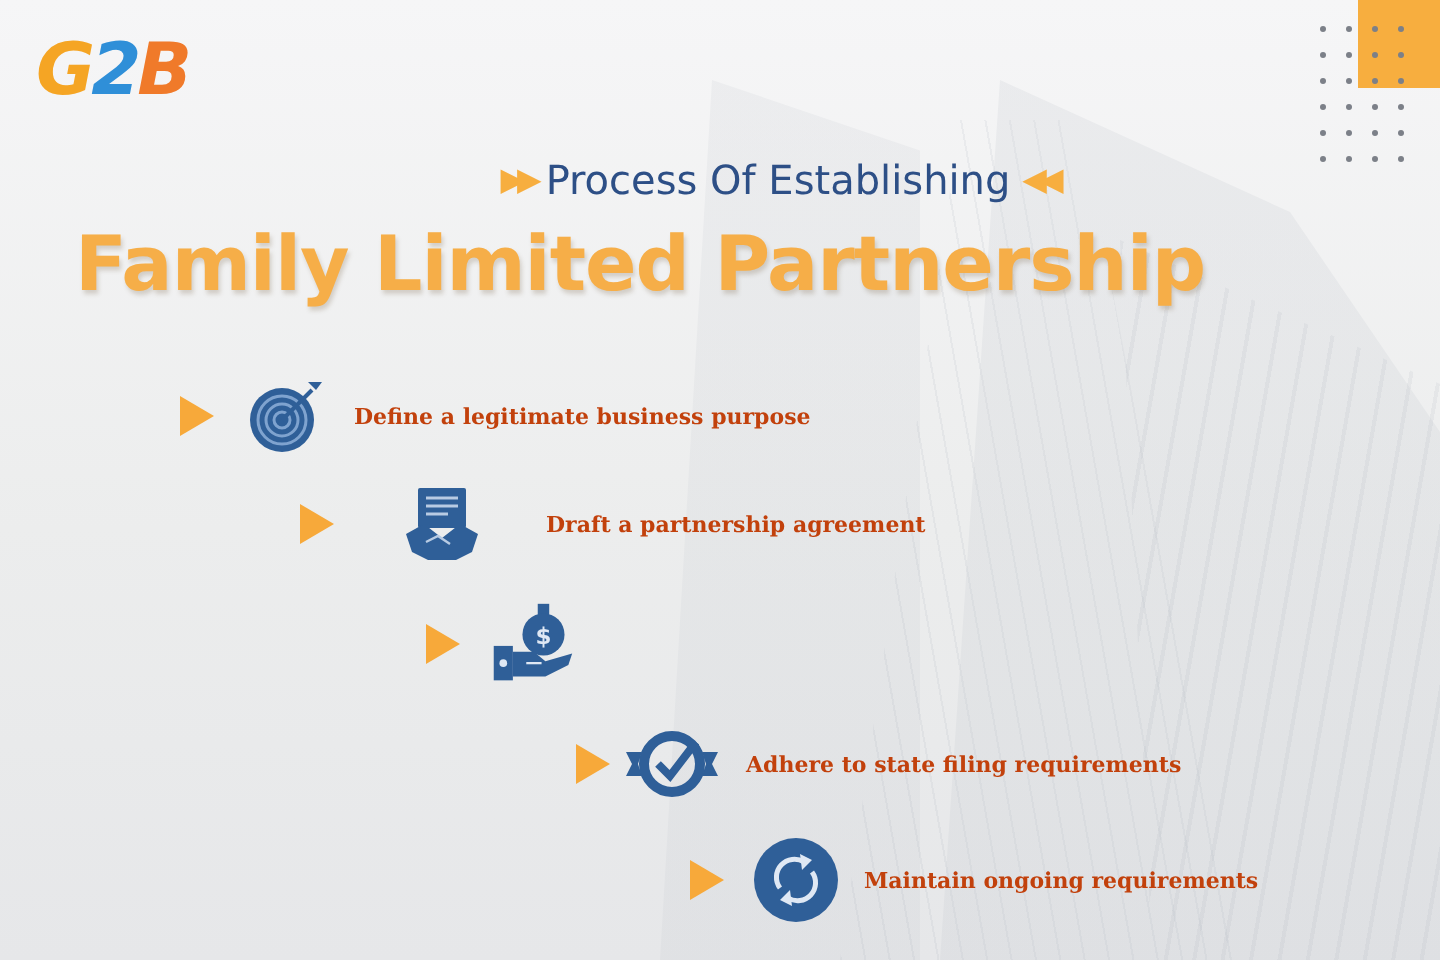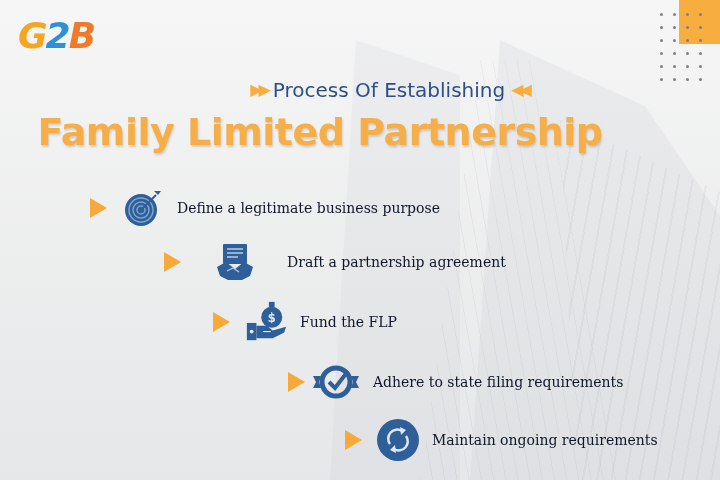--- a/index.html
+++ b/index.html
@@ -63,21 +63,21 @@
       text-shadow: 1px 2px 2px rgba(120,100,70,0.25);
     }
 
     .step { position: absolute; display: flex; align-items: center; }
     .step .tri {
       width: 0; height: 0;
       border-top: 10px solid transparent; border-bottom: 10px solid transparent;
       border-left: 17px solid #f7a93a; margin-right: 14px;
     }
     .step .icon { width: 44px; height: 44px; display: flex; align-items: center; justify-content: center; margin-right: 12px; }
-    .step .label { font-size: 14px; color: #0f172a; white-space: nowrap; }
+    .step .label { font-size: 11px; color: #c2410c; white-space: nowrap; font-weight: bold; }
   </style>
 </head>
 <body>
 
 <div class="bg"></div>
 <div class="building b1"></div>
 <div class="building b4"></div>
 <div class="building b2"></div>
 <div class="building b3"></div>
 
@@ -126,21 +126,21 @@
       <circle cx="18" cy="22" r="12" fill="none" stroke="#7fa3cf" stroke-width="1.5"></circle>
       <circle cx="18" cy="22" r="8" fill="none" stroke="#7fa3cf" stroke-width="1.5"></circle>
       <circle cx="18" cy="22" r="4" fill="none" stroke="#7fa3cf" stroke-width="1.5"></circle>
       <line x1="18" y1="22" x2="33" y2="7" stroke="#2f5f98" stroke-width="2"></line>
       <path d="M31 3 L35 7 L38 3 Z" fill="#2f5f98"></path>
     </svg>
   </span>
   <span class="label">Define a legitimate business purpose</span>
 </div>
 
-<div class="step" style="left:164px; top:240px;gap:18px;">
+<div class="step" style="left:150px; top:240px;gap:18px;">
   <span class="tri"></span>
   <span class="icon">
     <svg width="42" height="42" viewBox="0 0 42 42">
       <rect x="9" y="3" width="24" height="20" rx="1" fill="#2f5f98"></rect>
       <line x1="13" y1="8" x2="29" y2="8" stroke="#b8cbe3" stroke-width="1.5"></line>
       <line x1="13" y1="12" x2="29" y2="12" stroke="#b8cbe3" stroke-width="1.5"></line>
       <line x1="13" y1="16" x2="24" y2="16" stroke="#b8cbe3" stroke-width="1.5"></line>
       <path d="M3 26 L12 21 L21 28 L30 21 L39 26 L36 35 L28 39 L14 39 L6 35 Z" fill="#2f5f98"></path>
       <path d="M13 30 L19 27 L25 31" fill="none" stroke="#b8cbe3" stroke-width="1.2"></path>
     </svg>
@@ -154,21 +154,20 @@
     <svg width="46" height="46" viewBox="0 0 46 46">
       <rect x="26" y="2" width="6" height="6" fill="#2f5f98"></rect>
       <circle cx="29" cy="18" r="11" fill="#2f5f98"></circle>
       <text x="29" y="23" text-anchor="middle" font-size="12" fill="#dfe8f4" font-family="DejaVu Sans, sans-serif" font-weight="bold">$</text>
       <rect x="3" y="24" width="10" height="18" fill="#2f5f98"></rect>
       <circle cx="8" cy="33" r="2" fill="#dfe8f4"></circle>
       <path d="M13 27 L24 27 L30 32 L44 28 L42 34 L30 40 L13 40 Z" fill="#2f5f98"></path>
       <path d="M20 33 L28 33" stroke="#dfe8f4" stroke-width="1.2"></path>
     </svg>
   </span>
-  <span class="label">Fund the FLP</span>
 </div>
 
 <div class="step" style="left:288px; top:360px;">
   <span class="tri" style="margin-right:6px;"></span>
   <span class="icon" style="width:50px;">
     <svg width="50" height="40" viewBox="0 0 50 40">
       <path d="M2 14 L10 14 L8 20 L10 26 L2 26 L5 20 Z" fill="#2f5f98"></path>
       <path d="M48 14 L40 14 L42 20 L40 26 L48 26 L45 20 Z" fill="#2f5f98"></path>
       <circle cx="25" cy="20" r="14" fill="none" stroke="#2f5f98" stroke-width="5"></circle>
       <path d="M18 20 L24 26 L37 9" fill="none" stroke="#2f5f98" stroke-width="4"></path>

